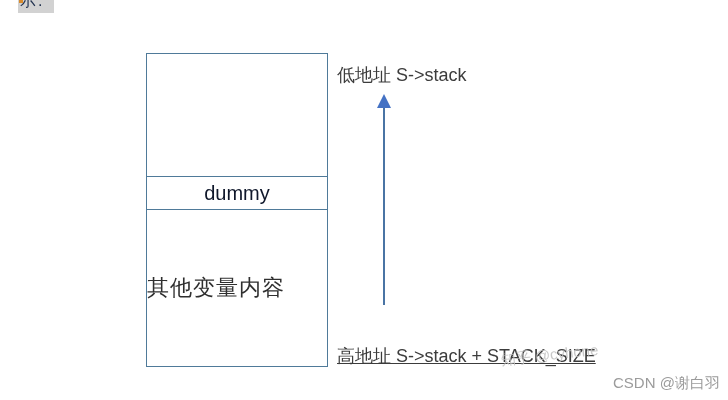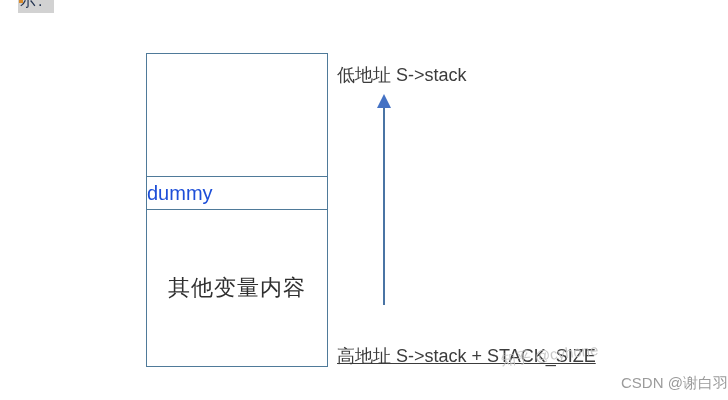--- a/index.html
+++ b/index.html
@@ -45,27 +45,27 @@
     border: 1.5px solid #4f7a99;
     display: flex;
     flex-direction: column;
   }
   .cell { position: relative; }
   .cell-empty  { height: 122px; }
   .cell-dummy  {
     height: 34px;
     border-top: 1.5px solid #4f7a99;
     border-bottom: 1.5px solid #4f7a99;
-    display: flex; align-items: center; 
+    display: flex; align-items: center; justify-content: center;
     font-size: 20px;
-    color: #1d4ed8;
+    color: #0f172a;
   }
   .cell-other  {
     flex: 1;
-    display: flex; align-items: center; justify-content: center;
+    display: flex; align-items: center; justify-content: flex-start;
     font-size: 22px;
     color: #2f2f2f;
     letter-spacing: 1px;
   }
 
   
   .arrow-line {
     position: absolute;
     left: 383px; top: 107px;
     width: 2px; height: 198px;
@@ -102,21 +102,20 @@
     white-space: nowrap;
     pointer-events: none;
   }
   .wm-csdn {
     position: absolute;
     left: 613px; top: 374px;
     font-size: 15px;
     color: #9b9b9b;
     white-space: nowrap;
     pointer-events: none;
-    margin-left: 8px;
   }
 </style>
 </head>
 <body>
 
 <div class="page">
 
   <div class="frag">
     <span class="frag-accent"></span>
     <span class="frag-text">示:</span>

